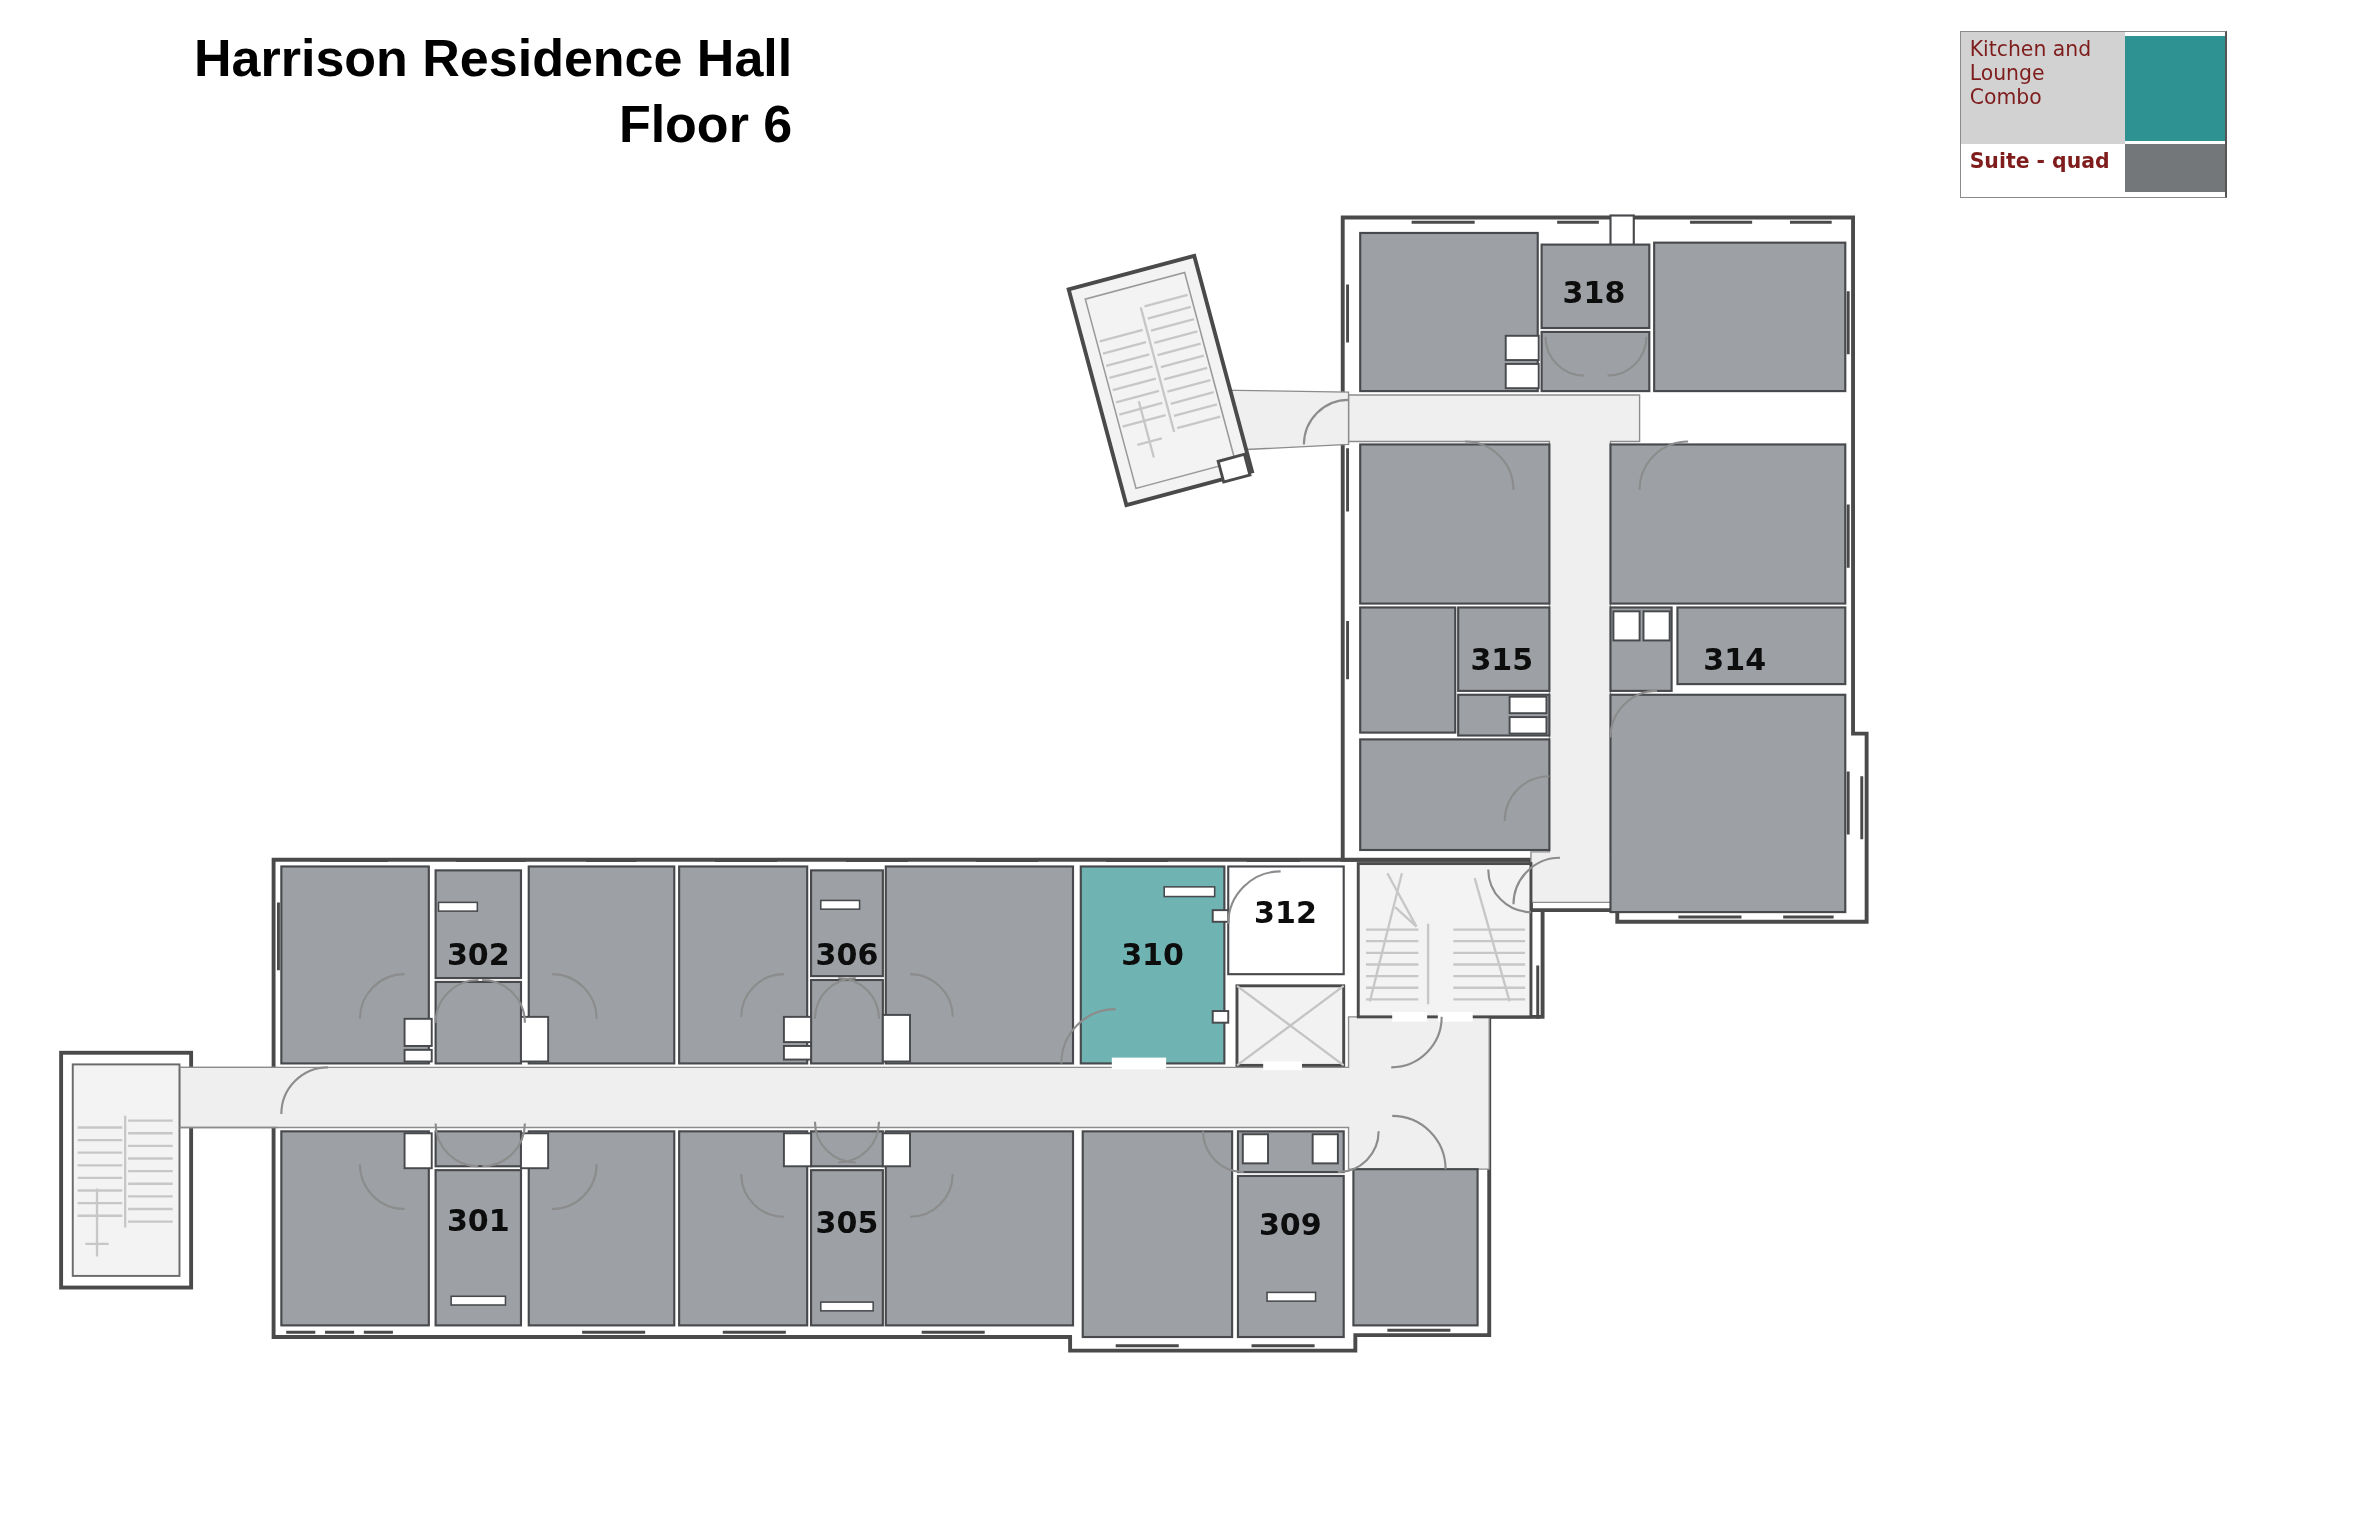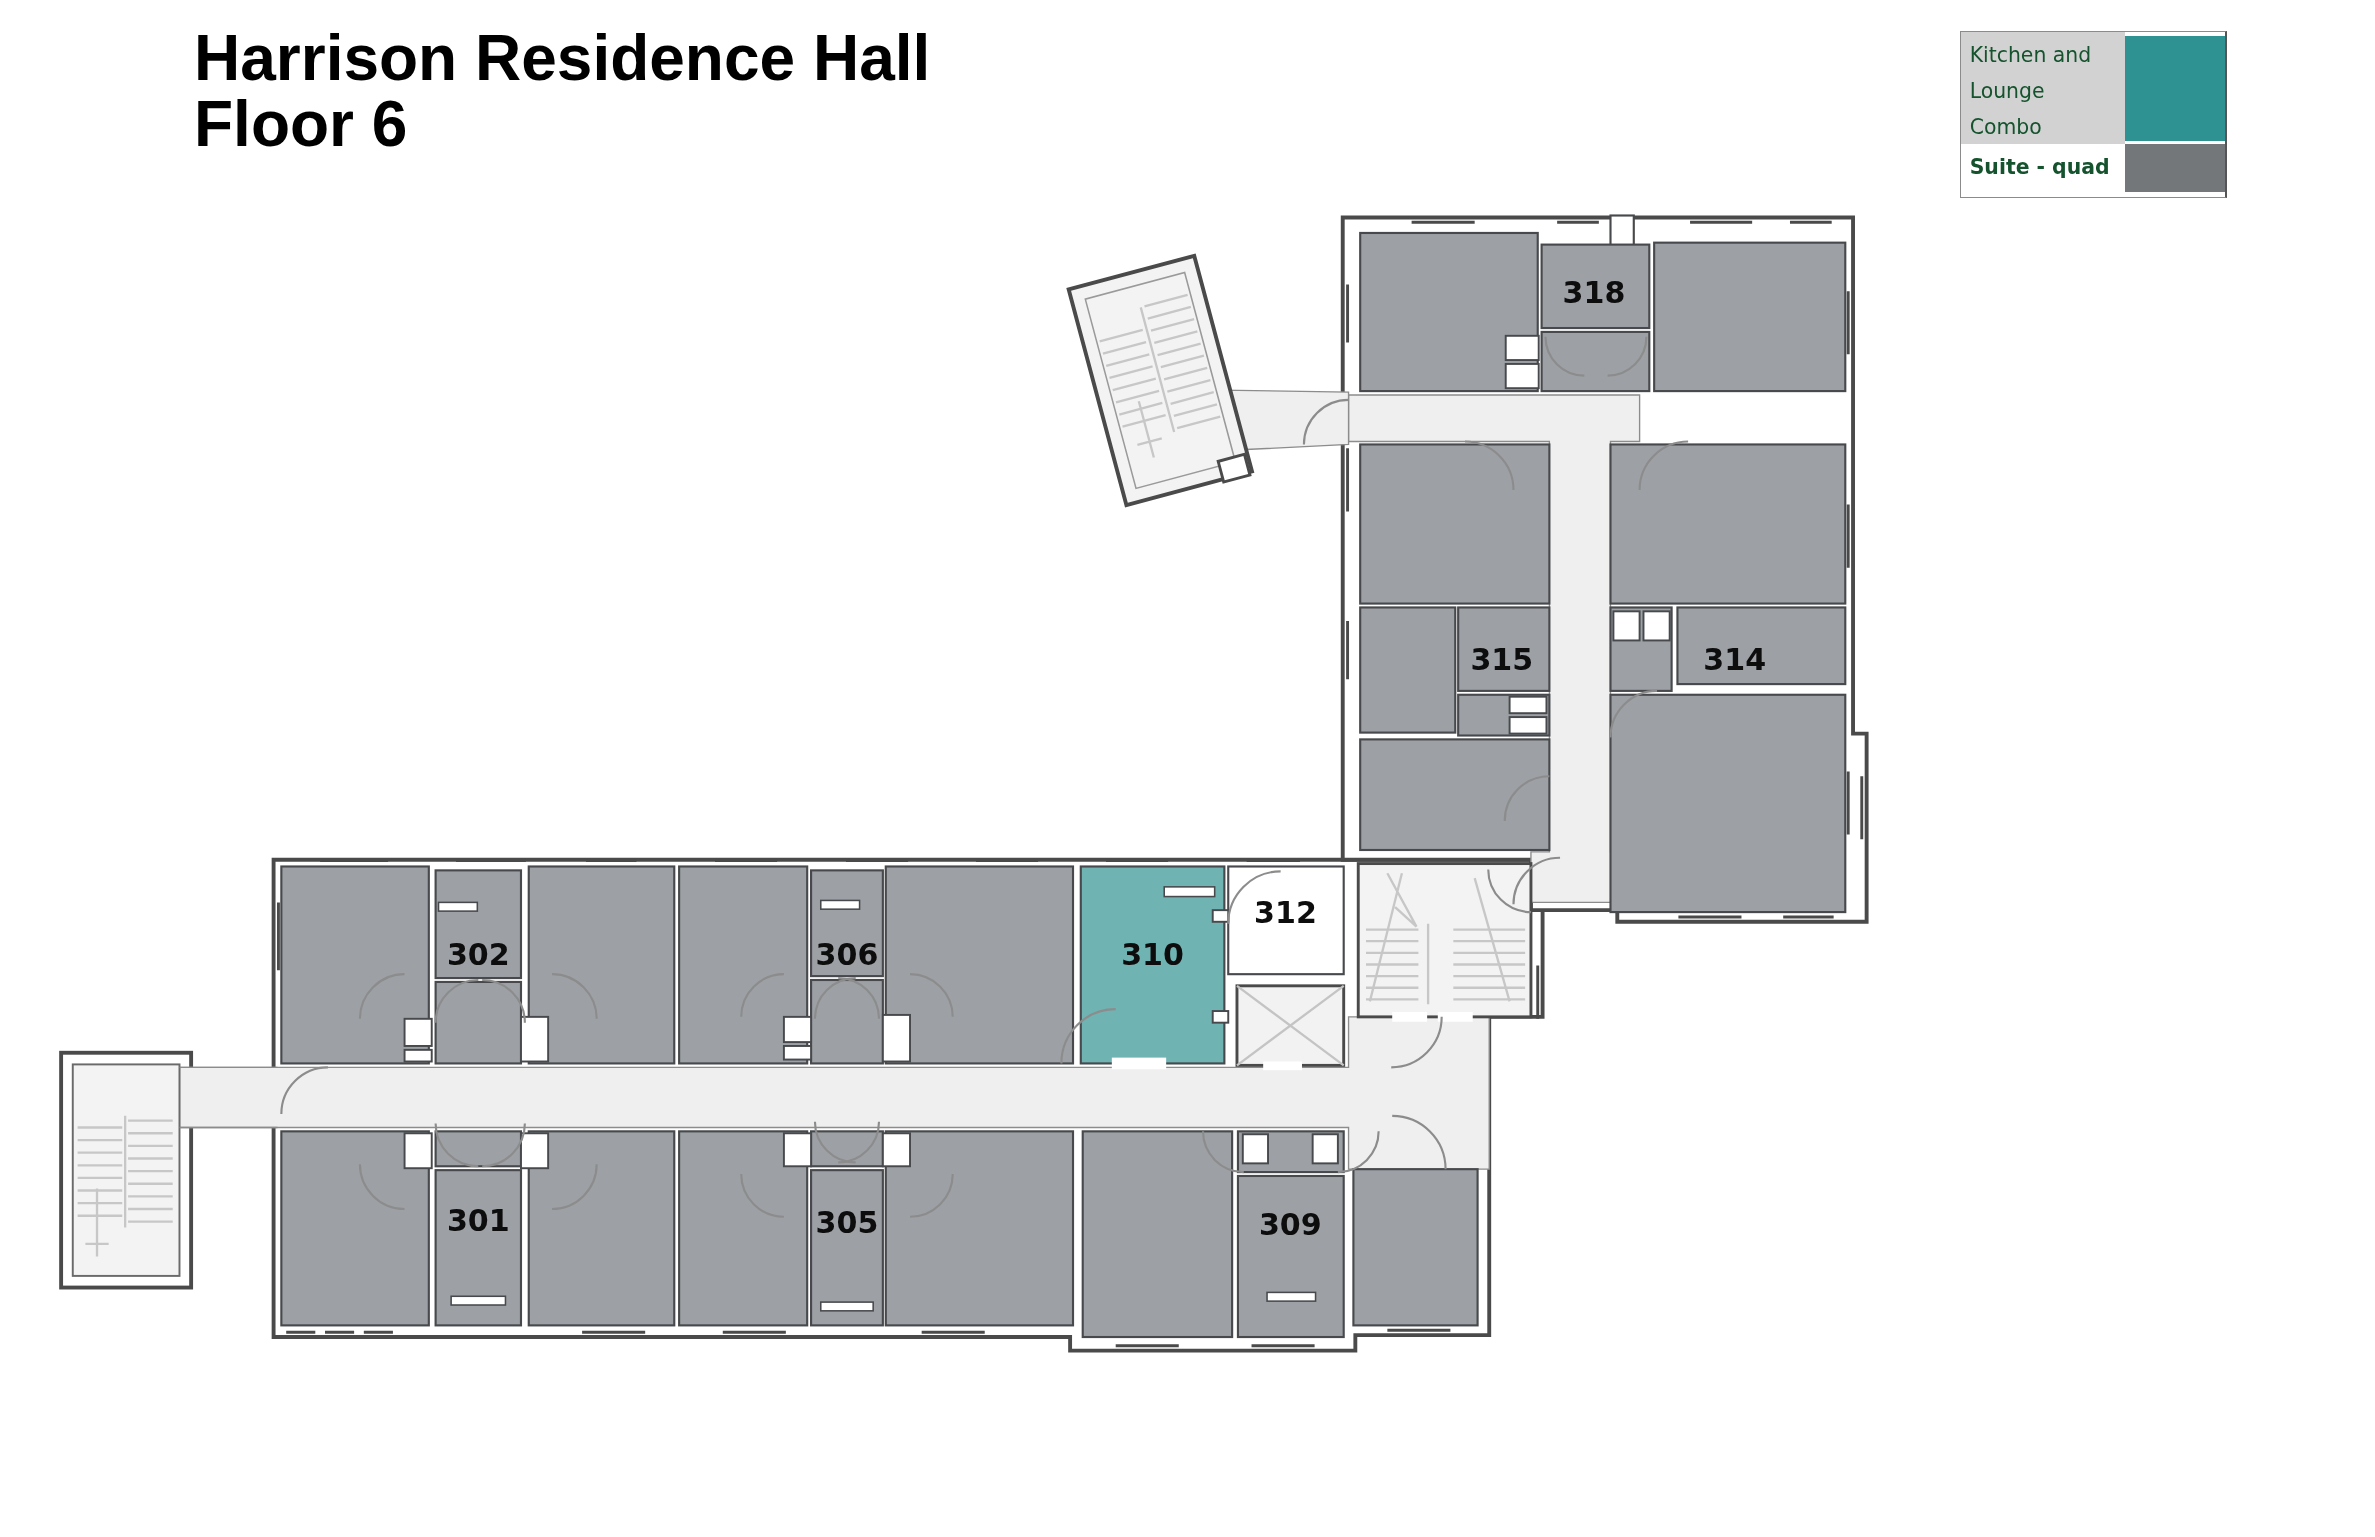--- a/index.html
+++ b/index.html
@@ -1,25 +1,25 @@
 <!DOCTYPE html>
 <html><head>
 <meta charset="utf-8">
 <style>
   html,body{margin:0;padding:0;width:2375px;height:1537px;background:#ffffff;overflow:hidden;}
   #stage{position:relative;width:2375px;height:1537px;font-family:"Liberation Sans",sans-serif;}
   #plan{position:absolute;left:0;top:0;}
 
   
-  .title{position:absolute;left:194px;top:25px;font-weight:bold;font-size:64px;line-height:66px;color:#000;}
+  .title{position:absolute;left:194px;top:25px;font-weight:bold;font-size:52px;line-height:66px;color:#000;text-align:right;}
 
   
   .legend{position:absolute;left:1960px;top:31px;width:264px;border:1.9px solid #8b8b8b;border-right:2.9px solid #555;background:#fff;}
   .legend-row{display:flex;align-items:stretch;}
-  .legend-label{flex:1;font-family:"DejaVu Sans","Liberation Sans",sans-serif;font-size:20.4px;line-height:36px;color:#14532d;padding:4.9px 5.8px 4.9px 8.7px;white-space:pre-line;}
+  .legend-label{flex:1;font-family:"DejaVu Sans","Liberation Sans",sans-serif;font-size:20.4px;line-height:24px;color:#7f1d1d;padding:4.9px 5.8px 4.9px 8.7px;white-space:pre-line;}
   .legend-swatch-col{width:100px;display:flex;flex-direction:column;}
   .swatch{width:100px;}
 
   
   .shell{fill:#ffffff;stroke:#4a4a4a;stroke-width:4;}
   .room{fill:#9da1a5;stroke:#47494c;stroke-width:2.2;}
   .room-white{fill:#ffffff;stroke:#47494c;stroke-width:2.2;}
   .closet{fill:#ffffff;stroke:#47494c;stroke-width:2;}
   .shelf{fill:#ffffff;stroke:#47494c;stroke-width:1.6;}
   .corridor{fill:#efefef;stroke:#8c8c8c;stroke-width:1.4;}

